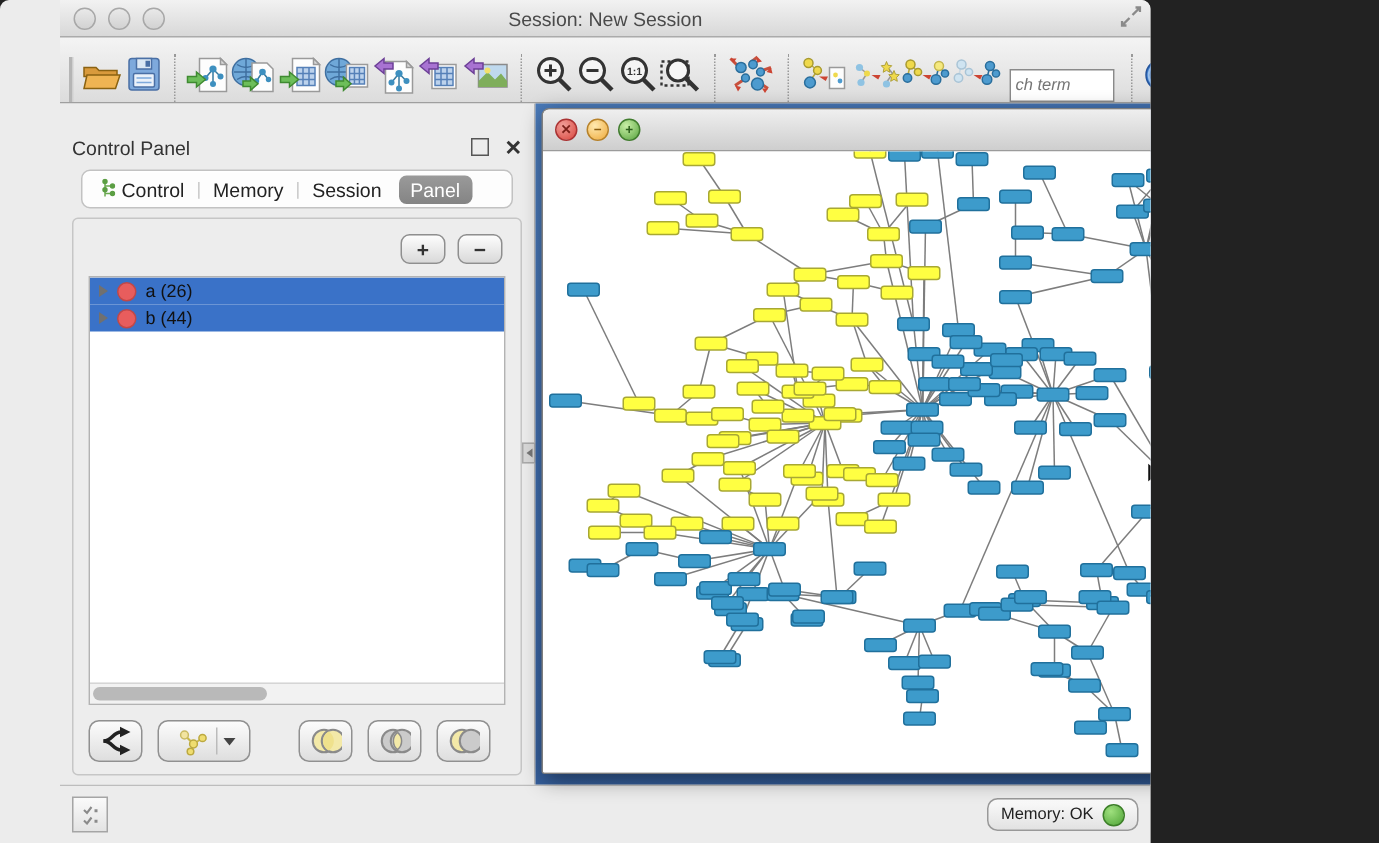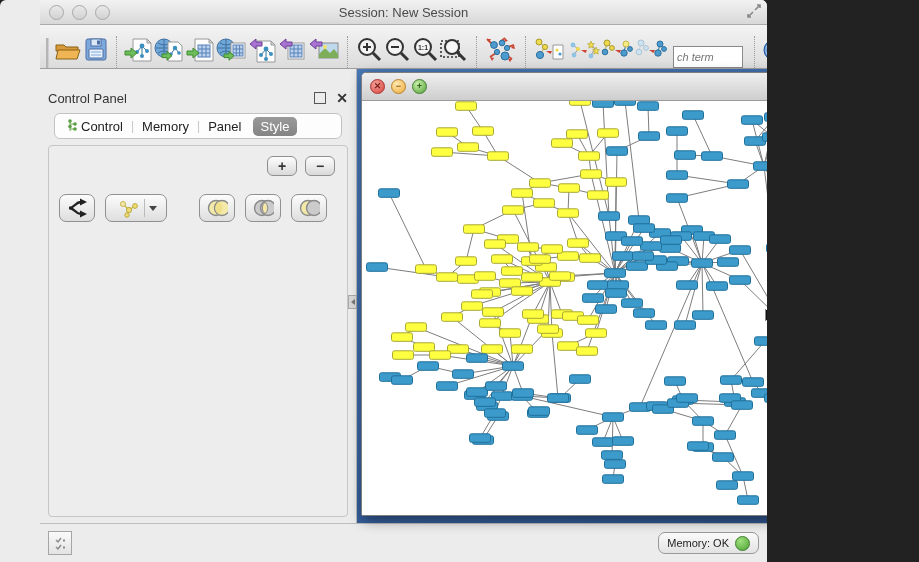--- a/index.html
+++ b/index.html
@@ -343,32 +343,49 @@
                 <circle cx="8" cy="10" r="1.8" fill="#5B9E43"></circle>
               </svg>
               <span>Control</span>
             </div>
             <span class="tab-sep">|</span>
             <div class="tab">
               <span>Memory</span>
             </div>
             <span class="tab-sep">|</span>
             <div class="tab">
-              <span>Panel</span>
+              <span>Session</span>
             </div>
             <span class="tab-sep" style="visibility: hidden;">|</span>
             <div class="tab selected">
-              <span>Style</span>
+              <span>Panel</span>
             </div>
           </div>
       </div>
       <div class="cp-body">
         <div class="pm-row">
           <button class="pm-btn">+</button>
           <button class="pm-btn">−</button>
+        </div>
+        <div class="setlist">
+          <div id="setrows" style="flex:1">
+              <div class="set-row sel">
+                <span class="tri"></span>
+                <span class="reddot"></span>
+                <span>a (26)</span>
+              </div>
+              <div class="set-row sel">
+                <span class="tri"></span>
+                <span class="reddot"></span>
+                <span>b (44)</span>
+              </div>
+            </div>
+          <div class="list-scroll">
+            <div class="list-thumb"></div>
+          </div>
         </div>
         <div class="cp-buttons">
           <button class="cpb sq">
             <svg width="24" height="20">
               <path d="M3 10 C9 10 9 4 15 4" stroke="#222" stroke-width="2.4" fill="none"></path>
               <path d="M3 10 C9 10 9 16 15 16" stroke="#222" stroke-width="2.4" fill="none"></path>
               <path d="M14 0.5 l7 3.5 -7 3.5 z" fill="#222"></path>
               <path d="M14 12.5 l7 3.5 -7 3.5 z" fill="#222"></path>
             </svg>
           </button>

